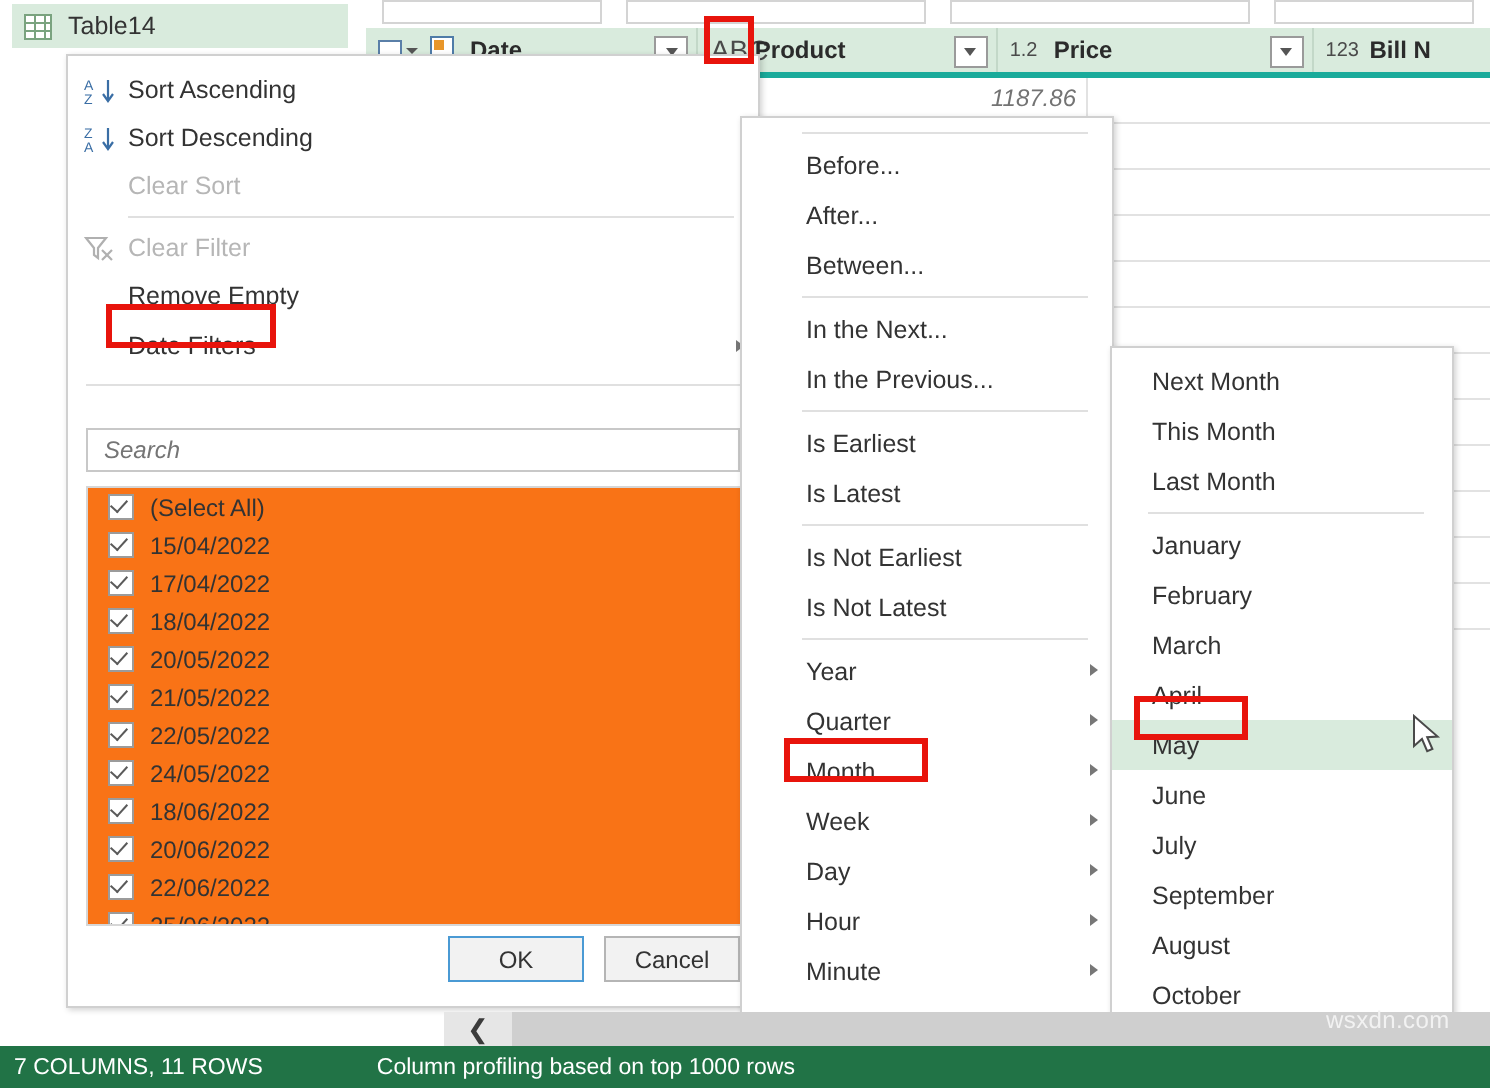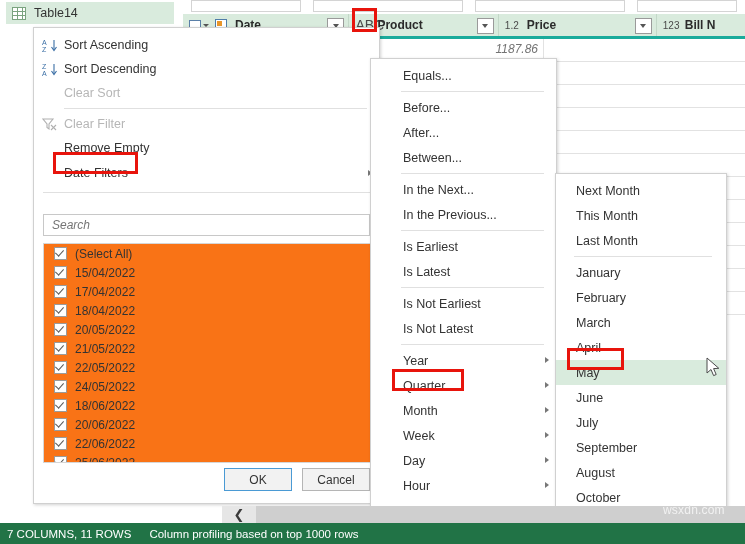--- a/index.html
+++ b/index.html
@@ -37,21 +37,21 @@
   .datarow .sep1{position:absolute;left:176px;top:0;bottom:0;width:1px;background:#e2e2e2;}
   .datarow .sep2{position:absolute;left:360px;top:0;bottom:0;width:1px;background:#e2e2e2;}
 
   
   #hscroll{left:222px;top:506px;width:523px;height:17px;background:#cfcfcf;}
   #hscroll-left{position:absolute;left:0;top:0;width:34px;height:17px;background:#e6e6e6;
       display:flex;align-items:center;justify-content:center;color:#3b3b3b;font-size:13px;font-weight:bold;}
 
   
   #statusbar{left:0;top:523px;width:745px;height:21px;background:#217346;
-      display:flex;align-items:center;color:#ffffff;font-size:11.5px;}
+      display:flex;align-items:center;color:#ffffff;font-size:11.5px;gap:39px;}
   #statusbar .s1{margin-left:7px;}
   #statusbar .s2{margin-left:18px;}
 
   
   .menu{background:#ffffff;border:1px solid #d0d0d0;box-shadow:1px 1px 3px rgba(0,0,0,0.18);}
   .mi{height:24px;display:flex;align-items:center;font-size:12.5px;color:#333;
       padding-left:12px;box-sizing:border-box;position:relative;white-space:nowrap;text-align:center;}
   .mi.disabled{color:#b6b6b6;}
   .mi .sicon{width:22px;flex:none;margin-left:-4px;display:flex;align-items:center;}
   .mi .arrow{position:absolute;right:7px;top:9px;width:0;height:0;
@@ -319,23 +319,20 @@
   </div>
 
   <div id="btn-row">
     <div class="dlgbtn primary">OK</div>
     <div class="dlgbtn">Cancel</div>
   </div>
 </div>
 
 <div class="abs menu" id="datefilters-menu">
   <div style="height:4px;"></div>
-  <div class="mi">
-      <span>Equals...</span>
-    </div>
   <div class="msep" style="margin-left:30px;margin-right:12px;"></div>
   <div class="mi">
       <span>Before...</span>
     </div>
   <div class="mi">
       <span>After...</span>
     </div>
   <div class="mi">
       <span>Between...</span>
     </div>

